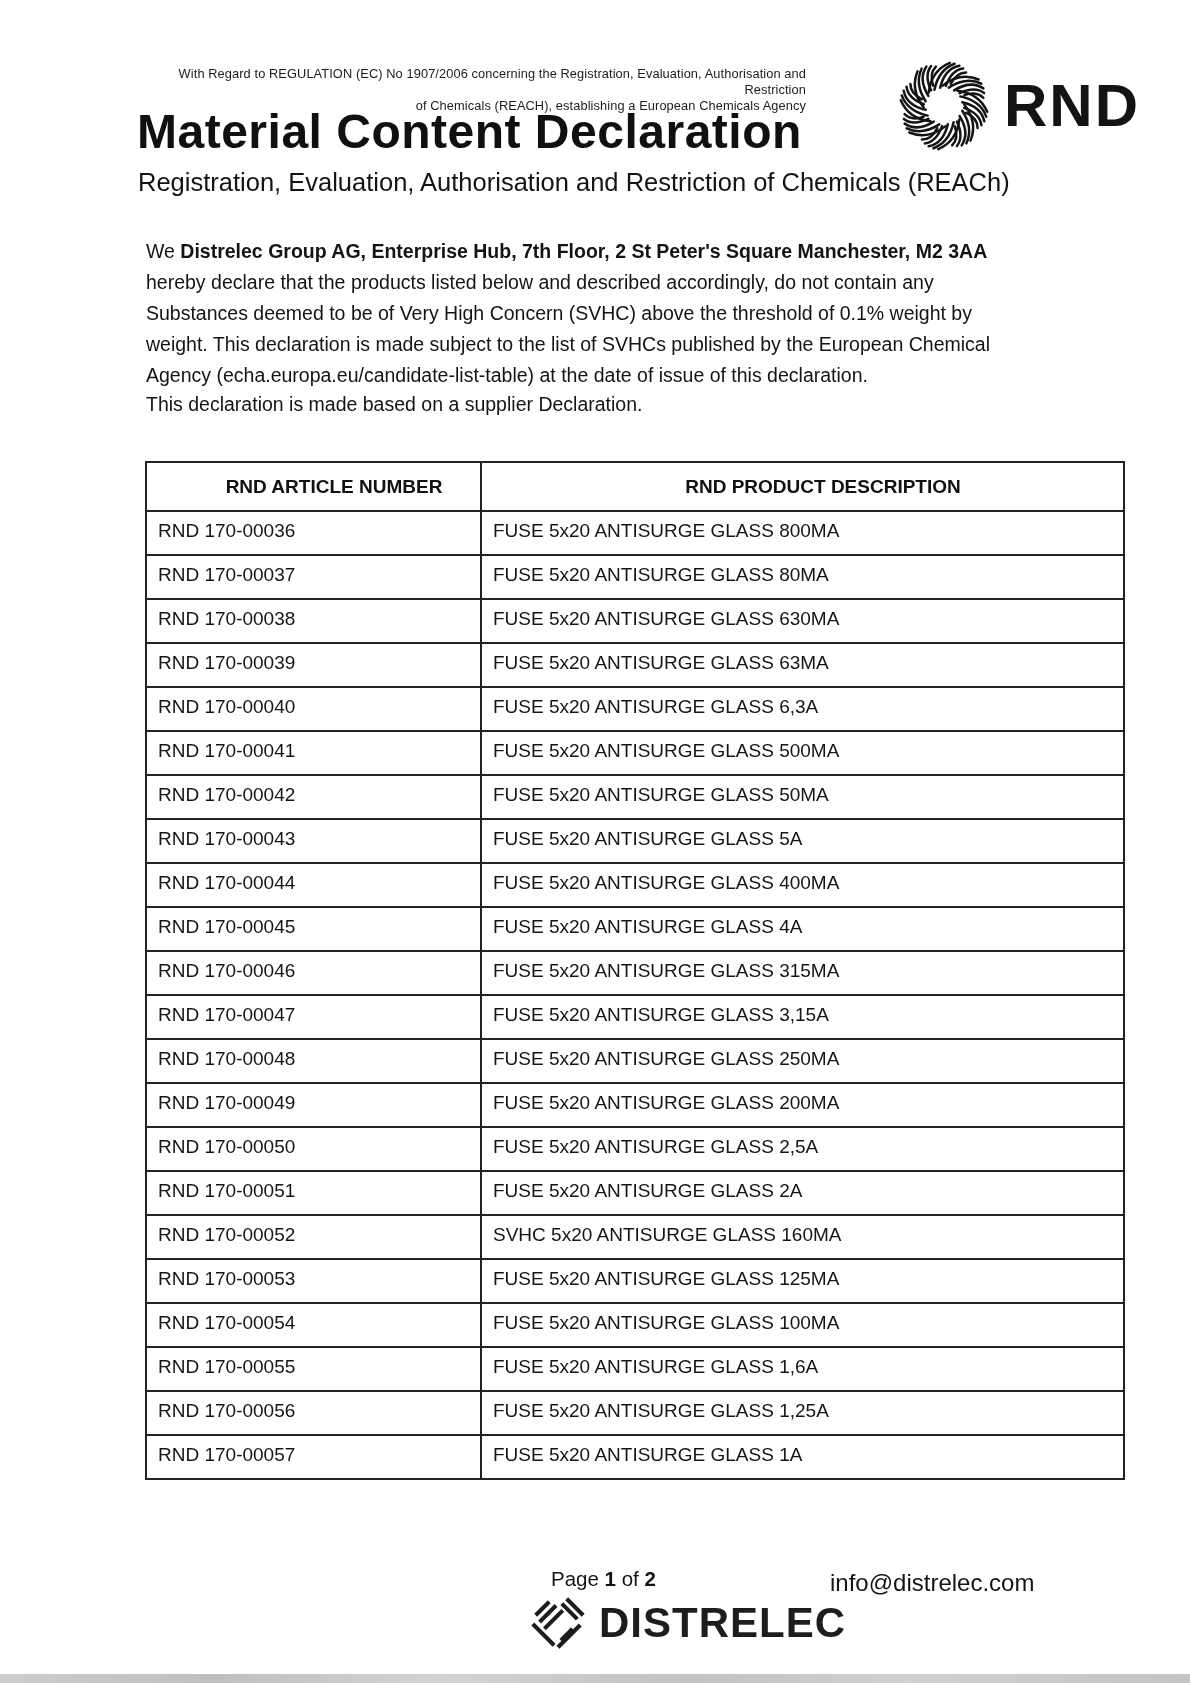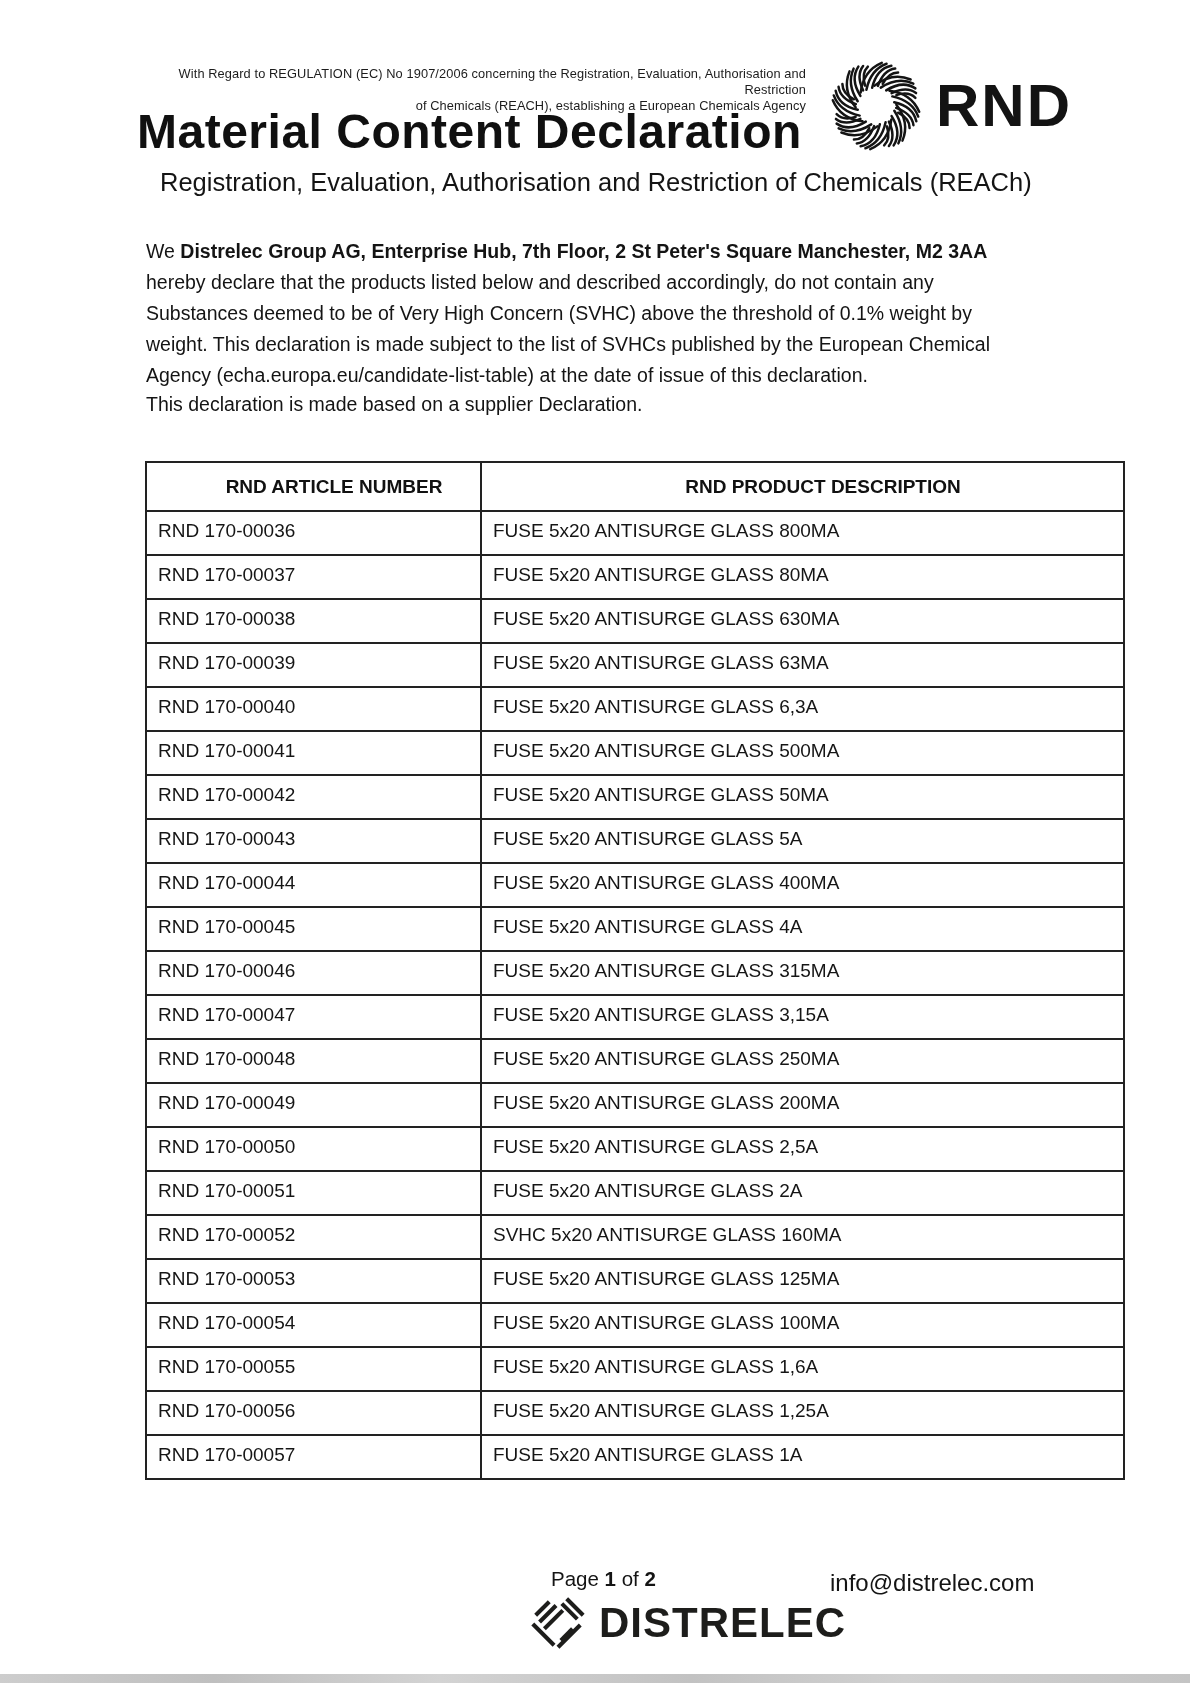--- a/index.html
+++ b/index.html
@@ -7,30 +7,30 @@
   body { font-family:"Liberation Sans","DejaVu Sans",sans-serif; }
   .page {
     position:relative; width:1190px; height:1683px; margin:0 auto;
     background:#ffffff; color:#161616; overflow:hidden;
   }
   .reg-note {
     position:absolute; left:146px; top:66px; width:660px;
     font-size:12.8px; line-height:16px; color:#1c1c1c; letter-spacing:.1px;
   }
   .reg-note span { display:block;text-align:right; }
-  .rnd-logo { position:absolute; left:828px; top:58px; display:flex; align-items:center; gap:12px;justify-content:center; }
+  .rnd-logo { position:absolute; left:896px; top:58px; display:flex; align-items:center; gap:12px;justify-content:center; }
   .rnd-logo svg { width:96px; height:96px; }
   .rnd-wordmark { font-size:60px; font-weight:700; letter-spacing:2px; color:#131313; line-height:1; }
   .page-title {
     position:absolute; left:137px; top:104px; font-size:48px; font-weight:700;
     letter-spacing:.5px; color:#101010; white-space:nowrap;
   }
   .page-subtitle {
     position:absolute; left:138px; top:168px; font-size:25.5px; font-weight:400;
-    color:#141414; white-space:nowrap;margin-left:22px;
+    color:#141414; white-space:nowrap;
   }
   .decl-paragraph {
     position:absolute; left:146px; top:236px; width:856px;
     font-size:19.5px; line-height:31px; color:#141414;
   }
   .decl-paragraph b { font-weight:700; }
   .supplier-note {
     position:absolute; left:146px; top:393px; font-size:19.5px; color:#141414;
   }
   table.articles {

